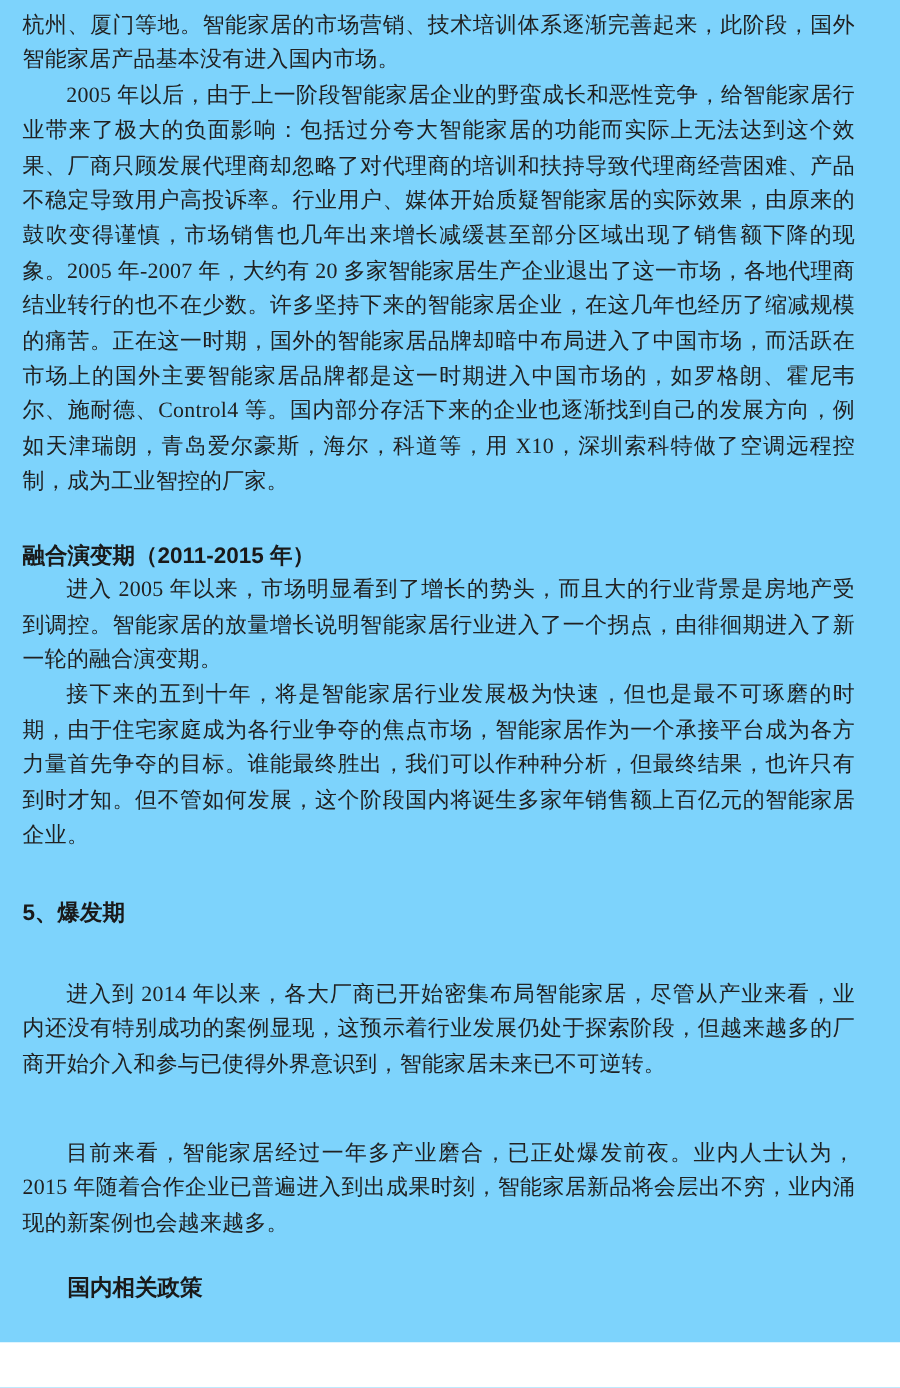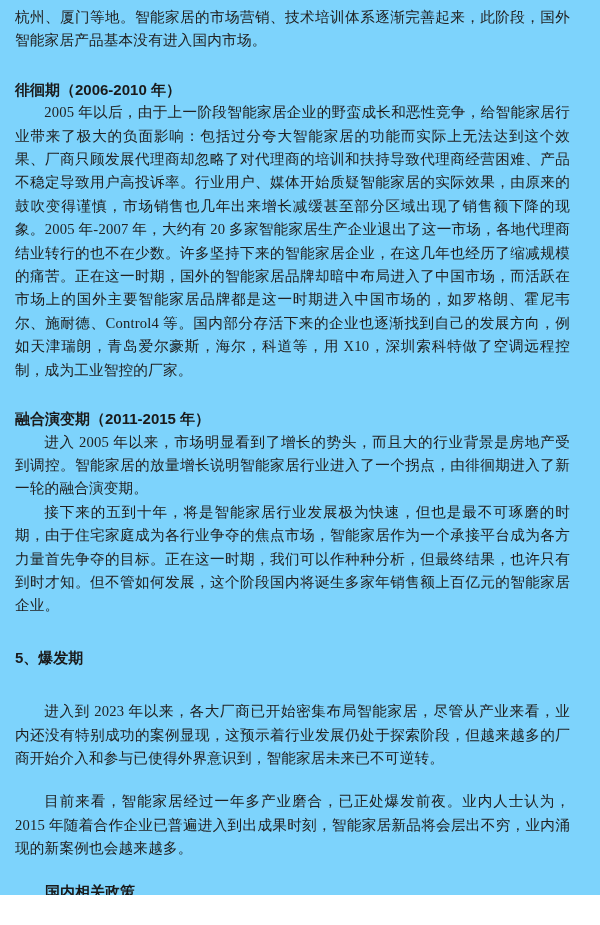--- a/index.html
+++ b/index.html
@@ -34,43 +34,42 @@
     font-family: "Liberation Sans", "DejaVu Sans", sans-serif;
     font-weight: 700;
     font-size: 15px;
     line-height: 23.4px;
     color: #1a1a1a;
     text-align: left;
   }
   .mt-blank   { margin-top: 25px; }   
   .mt-large   { margin-top: 28px; }   
   .mb-large   { margin-bottom: 31px; }
-  .mt-para    { margin-top: 20px; }   
+  .mt-para    { margin-top: 36px; }   
   .mt-small   { margin-top: 19px; }
   .indent-2em { text-indent: 2em; }
 </style>
 </head>
 <body>
 
 <div class="page">
 
   <p class="para no-indent">杭州、厦门等地。智能家居的市场营销、技术培训体系逐渐完善起来，此阶段，国外智能家居产品基本没有进入国内市场。</p>
 
-  <h3 class="sec-heading mt-blank">徘徊期（2006-2010 年）</h3>
 
   <p class="para">2005 年以后，由于上一阶段智能家居企业的野蛮成长和恶性竞争，给智能家居行业带来了极大的负面影响：包括过分夸大智能家居的功能而实际上无法达到这个效果、厂商只顾发展代理商却忽略了对代理商的培训和扶持导致代理商经营困难、产品不稳定导致用户高投诉率。行业用户、媒体开始质疑智能家居的实际效果，由原来的鼓吹变得谨慎，市场销售也几年出来增长减缓甚至部分区域出现了销售额下降的现象。2005 年-2007 年，大约有 20 多家智能家居生产企业退出了这一市场，各地代理商结业转行的也不在少数。许多坚持下来的智能家居企业，在这几年也经历了缩减规模的痛苦。正在这一时期，国外的智能家居品牌却暗中布局进入了中国市场，而活跃在市场上的国外主要智能家居品牌都是这一时期进入中国市场的，如罗格朗、霍尼韦尔、施耐德、Control4 等。国内部分存活下来的企业也逐渐找到自己的发展方向，例如天津瑞朗，青岛爱尔豪斯，海尔，科道等，用 X10，深圳索科特做了空调远程控制，成为工业智控的厂家。</p>
 
   <h3 class="sec-heading mt-blank">融合演变期（2011-2015 年）</h3>
 
   <p class="para">进入 2005 年以来，市场明显看到了增长的势头，而且大的行业背景是房地产受到调控。智能家居的放量增长说明智能家居行业进入了一个拐点，由徘徊期进入了新一轮的融合演变期。</p>
 
 
-  <p class="para">接下来的五到十年，将是智能家居行业发展极为快速，但也是最不可琢磨的时期，由于住宅家庭成为各行业争夺的焦点市场，智能家居作为一个承接平台成为各方力量首先争夺的目标。正在这一时期，我们可以作种种分析，但最终结果，也许只有到时才知。但不管如何发展，这个阶段国内将诞生多家年销售额上百亿元的智能家居企业。</p>
+  <p class="para">接下来的五到十年，将是智能家居行业发展极为快速，但也是最不可琢磨的时期，由于住宅家庭成为各行业争夺的焦点市场，智能家居作为一个承接平台成为各方力量首先争夺的目标。谁能最终胜出，我们可以作种种分析，但最终结果，也许只有到时才知。但不管如何发展，这个阶段国内将诞生多家年销售额上百亿元的智能家居企业。</p>
 
   <h3 class="sec-heading mt-large mb-large">5、爆发期</h3>
 
-  <p class="para">进入到 2023 年以来，各大厂商已开始密集布局智能家居，尽管从产业来看，业内还没有特别成功的案例显现，这预示着行业发展仍处于探索阶段，但越来越多的厂商开始介入和参与已使得外界意识到，智能家居未来已不可逆转。</p>
+  <p class="para">进入到 2014 年以来，各大厂商已开始密集布局智能家居，尽管从产业来看，业内还没有特别成功的案例显现，这预示着行业发展仍处于探索阶段，但越来越多的厂商开始介入和参与已使得外界意识到，智能家居未来已不可逆转。</p>
 
   <p class="para mt-para">目前来看，智能家居经过一年多产业磨合，已正处爆发前夜。业内人士认为，2015 年随着合作企业已普遍进入到出成果时刻，智能家居新品将会层出不穷，业内涌现的新案例也会越来越多。</p>
 
   <h3 class="sec-heading mt-small indent-2em">国内相关政策</h3>
 
 </div>
 
 </body></html>

